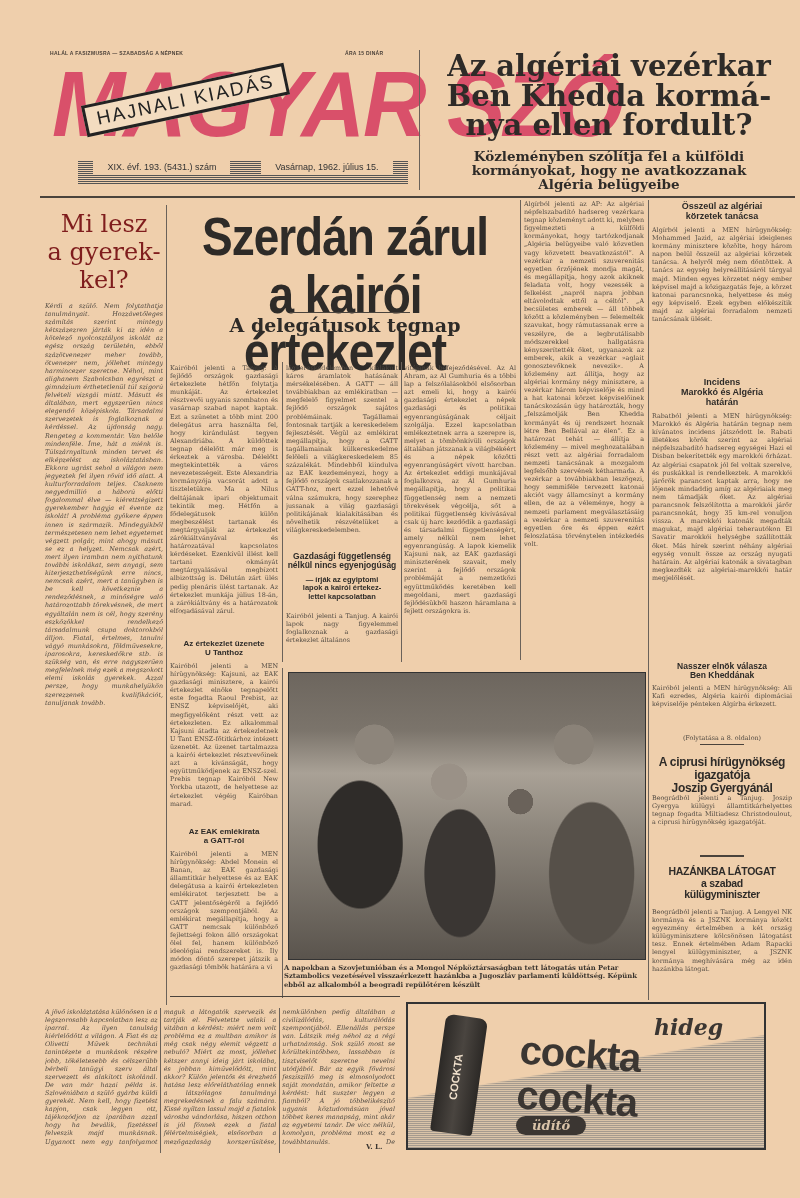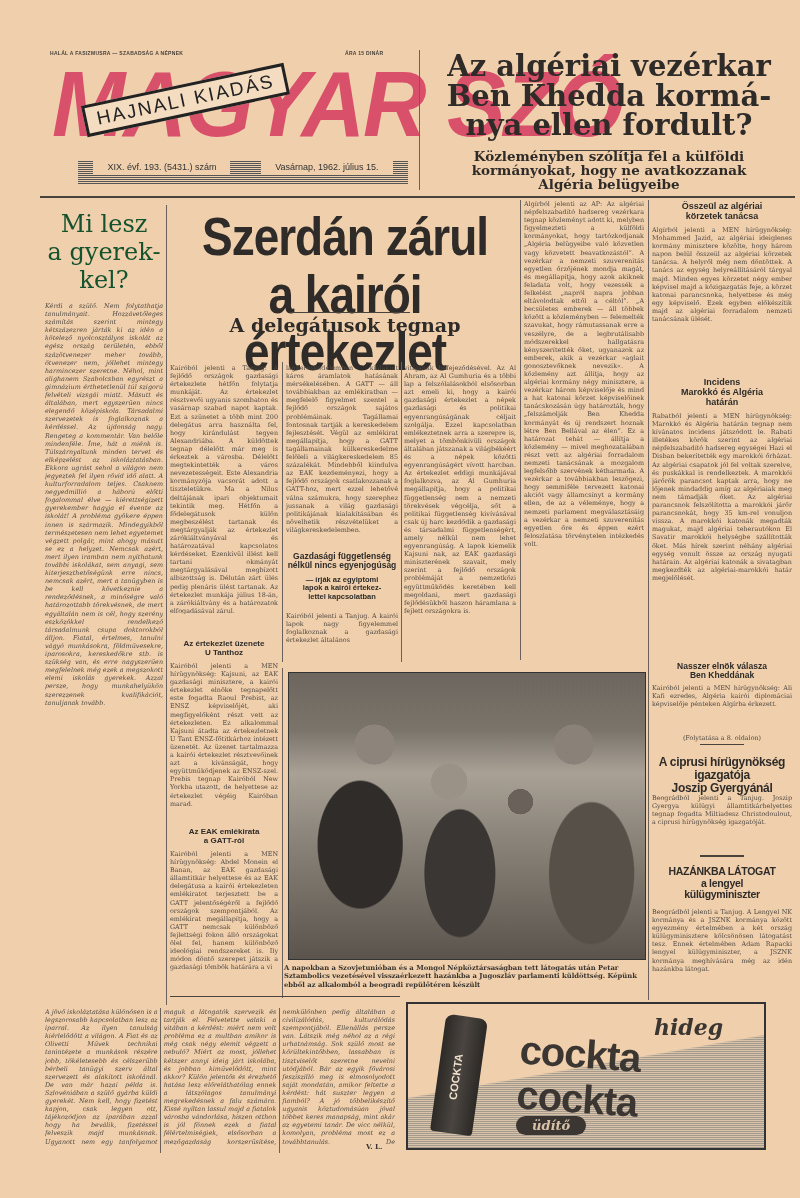--- a/index.html
+++ b/index.html
@@ -79,21 +79,21 @@
 </div>
 <div class="hrule" style="left:540px;top:150px;width:120px;"></div>
 <div class="abs head-right" style="left:424px;top:150px;width:370px;font-size:13.5px;">
   <div>Közleményben szólítja fel a külföldi</div>
   <div>kormányokat, hogy ne avatkozzanak</div>
   <div>Algéria belügyeibe</div>
 </div>
 
 <div class="hrule" style="left:40px;top:196px;width:755px;height:2px;"></div>
 
-<div class="abs" style="left:44px;top:210px;width:120px;text-align:center;font-family:'DejaVu Serif',serif;font-size:24px;line-height:28px;color:#14532d;">
+<div class="abs" style="left:44px;top:210px;width:120px;text-align:center;font-family:'DejaVu Serif',serif;font-size:24px;line-height:28px;color:#7f1d1d;">
   <div>Mi lesz</div>
   <div>a gyerek-</div>
   <div>kel?</div>
 </div>
 <div class="abs body-col italic" style="left:45px;top:302px;width:118px;height:700px;">Kérdi a szülő. Nem folytathatja tanulmányait. Hozzávetőleges számítás szerint mintegy kétszázezren járták ki az idén a kötelező nyolcosztályos iskolát az egész ország területén, ebből százötvenezer meher tovább, ötvenezer nem, jóllehet mintegy harmincezer szeretne. Néhol, mint alighanem Szabolcsban egyrészt a gimnázium érthetetlenül túl szigorú felvételi vizsgái miatt. Másutt és általában, mert egyszerűen nincs elegendő középiskola. Társadalmi szervezetek is foglalkoznak a kérdéssel. Az újdonság nagy. Rengeteg a kommentár. Van belőle mindenféle. Íme, hát a miénk is. Túlszárnyaltunk minden tervet és elképzelést az iskoláztatásban. Ekkora ugrást sehol a világon nem jegyeztek fel ilyen rövid idő alatt. A kulturforradalom teljes. Csaknem negyedmillió a háború előtti fogalommal élve — kiérettségizett gyerekember hagyja el évente az iskolát! A probléma gyökere éppen innen is származik. Mindegyikből természetesen nem lehet egyetemet végzett polgár, mint ahogy másutt se ez a helyzet. Nemcsak azért, mert ilyen iramban nem nyithatunk további iskolákat, sem anyagi, sem kiterjeszthetőségünk erre nincs, nemcsak azért, mert a tanügyben is be kell következnie a rendeződésnek, a minőségre való határozottabb törekvésnek, de mert egyáltalán nem is cél, hogy szerény eszközökkel rendelkező társadalmunk csupa doktorokból álljon. Fiatal, értelmes, tanulni vágyó munkásokra, földművesekre, iparosokra, kereskedőkre stb. is szükség van, és erre nagyszerűen megfelelnek még ezek a megszokott elemi iskolás gyerekek. Azzal persze, hogy munkahelyükön szerezzenek kvalifikációt, tanuljanak tovább.</div>
 <div class="vrule" style="left:166px;top:205px;height:800px;"></div>
 
 <div class="abs head-cond" style="left:170px;top:208px;width:350px;font-size:46px;line-height:50px;text-align:center;transform:scaleY(1.15);transform-origin:top;">
   <div>Szerdán zárul</div>
   <div>a kairói értekezlet</div>
@@ -164,21 +164,21 @@
 <div class="abs subhead" style="left:652px;top:756px;width:140px;font-size:12px;letter-spacing:-0.3px;">
   <div>A ciprusi hírügynökség</div>
   <div>igazgatója</div>
   <div>Joszip Gyergyánál</div>
 </div>
 <div class="abs body-col" style="left:652px;top:794px;width:140px;height:50px;">Beográdból jelenti a Tanjug. Joszip Gyergya külügyi államtitkárhelyettes tegnap fogadta Miltiadesz Christodoulout, a ciprusi hírügynökség igazgatóját.</div>
 <div class="hrule" style="left:700px;top:855px;width:44px;height:2px;"></div>
 
 <div class="abs subhead" style="left:652px;top:866px;width:140px;font-size:10.5px;letter-spacing:-0.3px;">
   <div>HAZÁNKBA LÁTOGAT</div>
-  <div>a lengyel</div>
+  <div>a szabad</div>
   <div>külügyminiszter</div>
 </div>
 <div class="abs body-col" style="left:652px;top:908px;width:140px;height:90px;">Beográdból jelenti a Tanjug. A Lengyel NK kormánya és a JSZNK kormánya között egyezmény értelmében a két ország külügyminisztere kölcsönösen látogatást tesz. Ennek értelmében Adam Rapacki lengyel külügyminiszter, a JSZNK kormánya meghívására még az idén hazánkba látogat.</div>
 
 <div class="hrule" style="left:170px;top:996px;width:230px;"></div>
 <div class="abs body-col italic" style="left:45px;top:1008px;width:350px;height:145px;column-count:3;column-gap:6px;column-rule:1px solid #6a625a;">A jövő iskoláztatása különösen is a legszorosabb kapcsolatban lesz az iparral. Az ilyen tanulság kiérlelődött a világon. A Fiat és az Olivetti Művek technikai tanintézete a munkások részére jobb, tökéletesebb és célszerűbb bérbeli tanügyi szerv által szervezett és alakított iskolánál. De van már hazai példa is. Szlovéniában a szülő gyárba küldi gyerekét. Nem kell, hogy fizetést kapjon, csak legyen ott, tájékozódjon az iparában azzal hogy ha beválik, fizetéssel felveszik majd munkásnak. Ugyanott nem egy tanfolyamot maguk a látogatók szervezik és tartják el. Felvetette valaki a vitában a kérdést: miért nem volt probléma ez a multban amikor is még csak négy elemit végzett a nebuló? Miért az most, jóllehet kétszer annyi ideig járt iskolába, és jobban kiművelődött, mint akkor? Külön jelentős és érezhető hatása lesz előreláthatólag ennek a látszólagos tanulmányi megrekedésnek a falu számára. Kissé nyíltan lassul majd a fiatalok városba vándorlása, hiszen otthon is jól fönnek ezek a fiatal félértelmiségiek, elsősorban a mezőgazdaság korszerűsítése, nemkülönben pedig általában a civilizálódás, kulturálódás szempontjából. Ellenállás persze van. Látszik még néhol az a régi urhatnámság. Sok szülő most se körültekintőbben, lassabban is tisztviselőt szeretne nevelni utódjából. Bár az egyik fővárosi feszíszilló meg is elmosolyodott saját mondatán, amikor feltette a kérdést: hát suszter legyen a fiamból? A jó többelikészítő ugyanis köztudomásúan jóval többet keres manapság, mint akár az egyetemi tanár. De vicc nélkül, komolyan, probléma most ez a továbbtanulás. De megnyugtathatjuk a kedélyeket. Az iskolarendszer tovább bővül és fejlődik ezentúl is lenfejlebb tásban, az anyagi és egyéb lehetőségeinkhez mérten. Főleg ismétlem, többet nyújt majd, és idővel egyre inkább az ipar hatáskörébe kerül. Addig is elégedjünk meg azzal, amink van. Ez nem kevés, talán több is, mint amennyit elbírunk. És ne ijedjünk meg attól sem, hogy esetleg mindjárt a termelésbe megy a fiú, hiszen lesz ön- és társadalmi igazgató, és mint ilyen halad tovább, nyer majd munkahelyén szakképzettést.</div>
 <div class="abs" style="left:366px;top:1142px;font-size:7px;font-weight:bold;">V. L.</div>
 
 <div class="abs ad" style="left:406px;top:1002px;width:356px;height:144px;">
   <div class="abs bottle" style="left:30px;top:12px;width:42px;height:118px;transform:rotate(8deg);">

